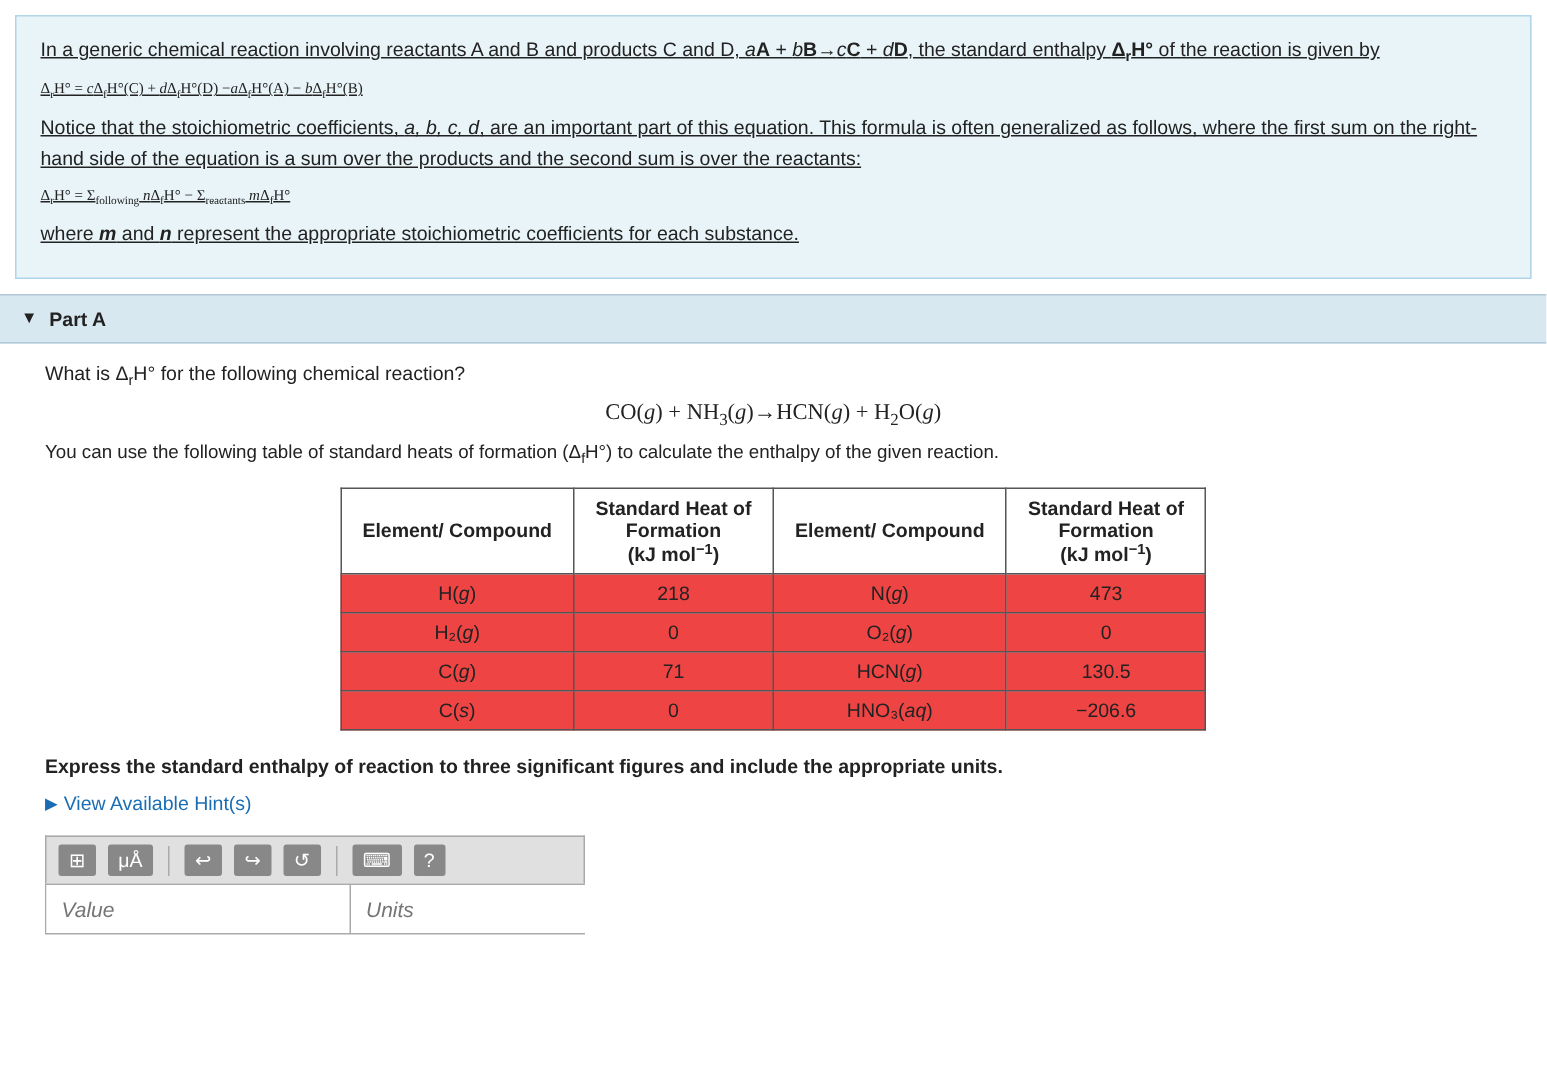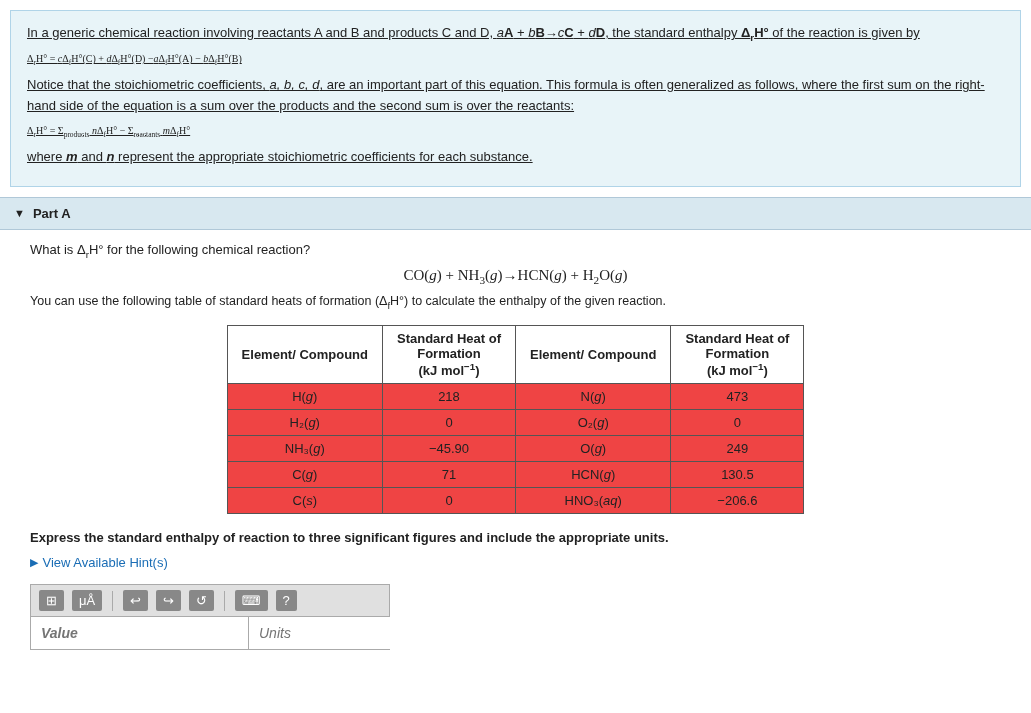--- a/index.html
+++ b/index.html
@@ -156,21 +156,21 @@
     <i>a</i><b>A</b> + <i>b</i><b>B</b>→<i>c</i><b>C</b> + <i>d</i><b>D</b>,
     the standard enthalpy <b>Δ<sub>r</sub>H°</b> of the reaction is given by
   </p>
   <div class="formula-line formula-display">
     Δ<sub>r</sub>H° = <i>c</i>Δ<sub>f</sub>H°(C) + <i>d</i>Δ<sub>f</sub>H°(D) −<i>a</i>Δ<sub>f</sub>H°(A) − <i>b</i>Δ<sub>f</sub>H°(B)
   </div>
   <p>
     Notice that the stoichiometric coefficients, <i>a, b, c, d</i>, are an important part of this equation. This formula is often generalized as follows, where the first sum on the right-hand side of the equation is a sum over the products and the second sum is over the reactants:
   </p>
   <div class="formula-line formula-display">
-    Δ<sub>r</sub>H° = Σ<sub>products</sub> <i>n</i>Δ<sub>f</sub>H° − Σ<sub>reactants</sub> <i>m</i>Δ<sub>f</sub>H°
+    Δ<sub>r</sub>H° = Σ<sub>following</sub> <i>n</i>Δ<sub>f</sub>H° − Σ<sub>reactants</sub> <i>m</i>Δ<sub>f</sub>H°
   </div>
   <p class="where-line">
     where <b><i>m</i></b> and <b><i>n</i></b> represent the appropriate stoichiometric coefficients for each substance.
   </p>
 </div>
 
 <div class="part-a-header">
   <span style="font-size:11px; cursor:pointer;">▼</span>
   <span>Part A</span>
 </div>
@@ -205,26 +205,20 @@
           <td>N(<i>g</i>)</td>
           <td>473</td>
         </tr>
         <tr>
           <td>H₂(<i>g</i>)</td>
           <td>0</td>
           <td>O₂(<i>g</i>)</td>
           <td>0</td>
         </tr>
         <tr>
-          <td>NH₃(<i>g</i>)</td>
-          <td>−45.90</td>
-          <td>O(<i>g</i>)</td>
-          <td>249</td>
-        </tr>
-        <tr>
           <td>C(<i>g</i>)</td>
           <td>71</td>
           <td>HCN(<i>g</i>)</td>
           <td>130.5</td>
         </tr>
         <tr>
           <td>C(<i>s</i>)</td>
           <td>0</td>
           <td>HNO₃(<i>aq</i>)</td>
           <td>−206.6</td>
@@ -249,17 +243,17 @@
     <div class="toolbar-sep"></div>
     <button class="toolbar-btn-icon" title="Undo">↩</button>
     <button class="toolbar-btn-icon" title="Redo">↪</button>
     <button class="toolbar-btn-icon" title="Reset">↺</button>
     <div class="toolbar-sep"></div>
     <button class="toolbar-btn-icon" title="Keyboard">⌨</button>
     <button class="toolbar-btn-icon" title="Help">?</button>
   </div>
 
   <div class="answer-inputs">
-    <input type="text" style="color: rgb(170, 170, 170); font-style: italic; font-weight: bold;" placeholder="Value">
+    <input type="text" style="color: rgb(170, 170, 170); font-style: italic;" placeholder="Value">
     <input type="text" style="color: #3b82f6; font-style: italic;" placeholder="Units">
   </div>
 
 </div>
 
 </body></html>

